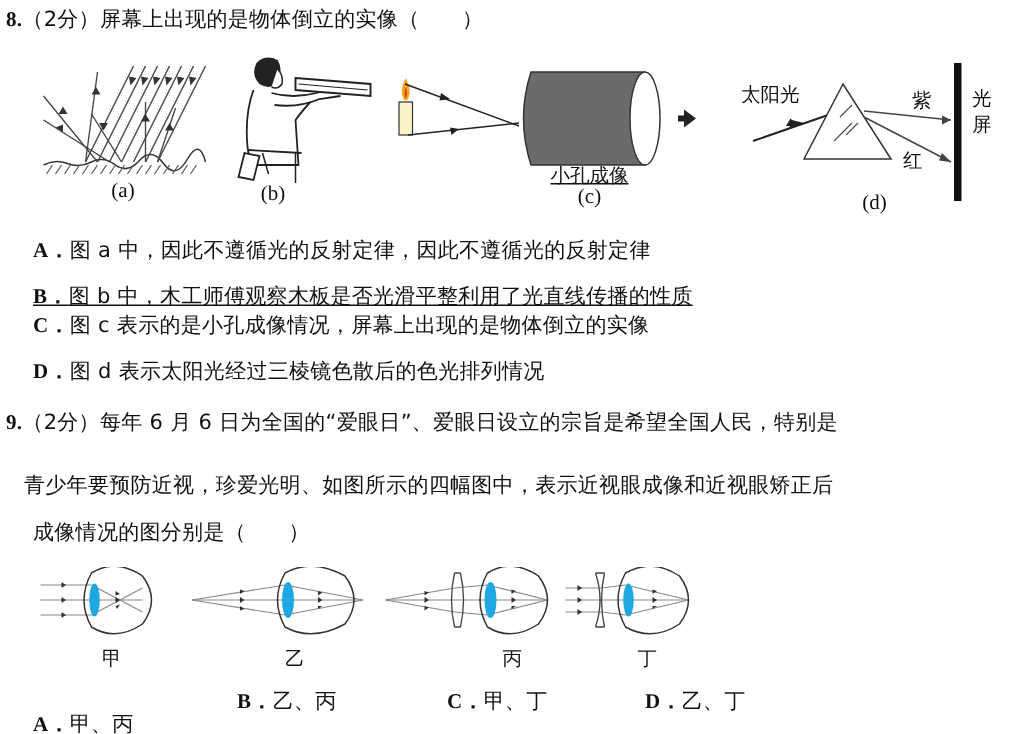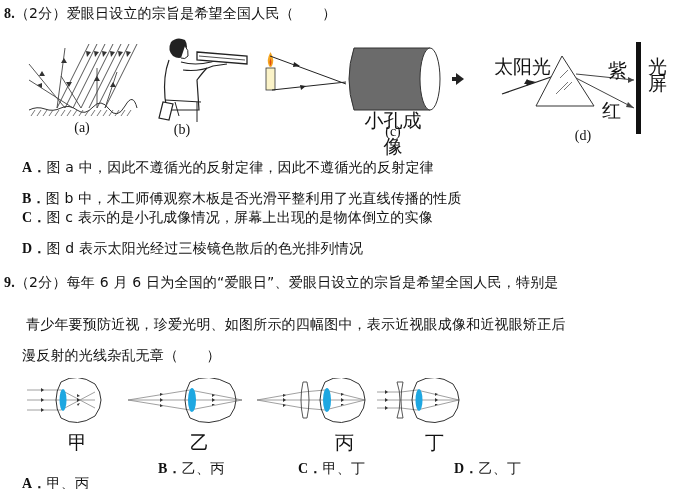--- a/index.html
+++ b/index.html
@@ -3,28 +3,28 @@
 <meta charset="utf-8">
 <style>
   * { margin: 0; padding: 0; box-sizing: border-box; }
   html, body { width: 679px; height: 489px; background: #ffffff; overflow: hidden; }
   body { position: relative; font-family: "DejaVu Sans", "Liberation Sans", sans-serif; color: #111; }
   .line { position: absolute; font-size: 14px; line-height: 18px; white-space: nowrap; letter-spacing: 0.2px; }
   .qnum { font-family: "Liberation Serif", "DejaVu Serif", serif; font-weight: bold; }
   .optkey { font-family: "Liberation Serif", "DejaVu Serif", serif; font-weight: bold; }
   .fig { position: absolute; }
   .figlabel { position: absolute; font-family: "Liberation Serif", "DejaVu Serif", serif; font-size: 14px; text-align: center; }
-  .cnlabel { position: absolute; font-size: 19px; }
+  .cnlabel { position: absolute; font-size: 13px; }
   svg { display: block; }
 </style>
 </head>
 <body>
 
 <div class="line" style="left:4px; top:4px;">
-  <span class="qnum">8.</span><span>（2分）</span><span>爱眼日设立的宗旨是希望全国人民（　　）</span>
+  <span class="qnum">8.</span><span>（2分）</span><span>屏幕上出现的是物体倒立的实像（　　）</span>
 </div>
 
 <div class="fig" style="left:25px; top:42px; width:115px; height:96px;">
   <svg width="115" height="80" viewBox="0 0 115 80">
     <defs>
       <marker id="arr" markerWidth="6" markerHeight="6" refX="3" refY="3" orient="auto">
         <path d="M0,0 L6,3 L0,6 z" fill="#333"></path>
       </marker>
     </defs>
 
@@ -122,21 +122,21 @@
     <path d="M44,42 l-6,-1 l1,5 z" fill="#222"></path>
 
     <path d="M92,4 L168,4 L168,66 L92,66 Q82,35 92,4 z" fill="#6b6b6b" stroke="#333" stroke-width="1"></path>
     <ellipse cx="168" cy="35" rx="10" ry="31" fill="#fff" stroke="#333" stroke-width="1"></ellipse>
 
     <g transform="translate(196,35) rotate(90)">
       <path d="M-6,2 L6,2 L0,-6 z" fill="#222"></path>
       <rect x="-2" y="2" width="4" height="4" fill="#222"></rect>
     </g>
   </svg>
-  <div class="cnlabel" style="left:96px; top:64px; width:70px; text-align:center;">小孔成像</div>
+  <div class="cnlabel" style="left:96px; top:64px; width:70px; text-align:center;text-decoration:underline;">小孔成像</div>
   <div class="figlabel" style="left:116px; top:80px; width:30px;">(c)</div>
 </div>
 
 <div class="fig" style="left:490px; top:38px; width:189px; height:108px;">
   <svg width="189" height="100" viewBox="0 0 189 100">
 
     <line x1="12" y1="56" x2="64" y2="38" stroke="#222" stroke-width="1.3"></line>
     <path d="M42,46 l-8,0 l3,-5 z" fill="#222"></path>
     <path d="M46,44 l-10,4 l2,-6 z" fill="#222"></path>
 
@@ -157,38 +157,38 @@
   <div class="cnlabel" style="left:112px; top:60px;">红</div>
   <div class="cnlabel" style="left:158px; top:20px; width:14px; line-height:17px; white-space:normal;">
     <span>光屏</span>
   </div>
   <div class="figlabel" style="left:78px; top:90px; width:30px;">(d)</div>
 </div>
 
 <div class="line" style="left:22px; top:158px;">
   <span class="optkey">A．</span><span>图 a 中，因此不遵循光的反射定律，因此不遵循光的反射定律</span>
 </div>
-<div class="line" style="left:22px; top:189px;">
+<div class="line" style="left:22px; top:189px;text-decoration:underline;">
   <span class="optkey">B．</span><span>图 b 中，木工师傅观察木板是否光滑平整利用了光直线传播的性质</span>
 </div>
 <div class="line" style="left:22px; top:208px;">
   <span class="optkey">C．</span><span>图 c 表示的是小孔成像情况，屏幕上出现的是物体倒立的实像</span>
 </div>
 <div class="line" style="left:22px; top:239px;">
   <span class="optkey">D．</span><span>图 d 表示太阳光经过三棱镜色散后的色光排列情况</span>
 </div>
 
 <div class="line" style="left:4px; top:273px;">
   <span class="qnum">9.</span><span>（2分）</span><span>每年 6 月 6 日为全国的“爱眼日”、爱眼日设立的宗旨是希望全国人民，特别是</span>
 </div>
-<div class="line" style="left:26px; top:315px;">
+<div class="line" style="left:16px; top:315px;">
   <span>青少年要预防近视，珍爱光明、如图所示的四幅图中，表示近视眼成像和近视眼矫正后</span>
 </div>
 <div class="line" style="left:22px; top:346px;">
-  <span>漫反射的光线杂乱无章（　　）</span>
+  <span>成像情况的图分别是（　　）</span>
 </div>
 
 <div class="fig" style="left:25px; top:378px; width:85px; height:60px;">
   <svg width="85" height="50" viewBox="0 0 85 50">
     <g stroke="#888" stroke-width="0.8" fill="none">
       <line x1="2" y1="12" x2="36" y2="12"></line>
         <line x1="2" y1="22" x2="36" y2="22"></line>
         <line x1="2" y1="32" x2="36" y2="32"></line>
       <line x1="36" y1="12" x2="70" y2="30"></line>
         <line x1="36" y1="22" x2="70" y2="22"></line>
@@ -290,15 +290,15 @@
 
 <div class="line" style="left:22px; top:474px;">
   <span class="optkey">A．</span><span>甲、丙</span>
 </div>
 <div class="line" style="left:158px; top:459px;">
   <span class="optkey">B．</span><span>乙、丙</span>
 </div>
 <div class="line" style="left:298px; top:459px;">
   <span class="optkey">C．</span><span>甲、丁</span>
 </div>
-<div class="line" style="left:430px; top:459px;margin-left:24px;">
+<div class="line" style="left:430px; top:459px;">
   <span class="optkey">D．</span><span>乙、丁</span>
 </div>
 
 </body></html>

